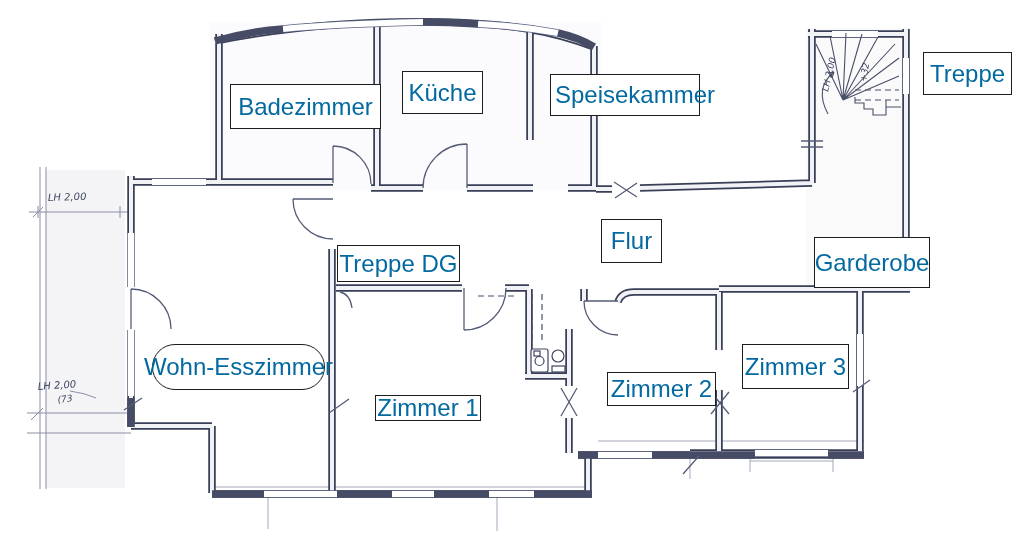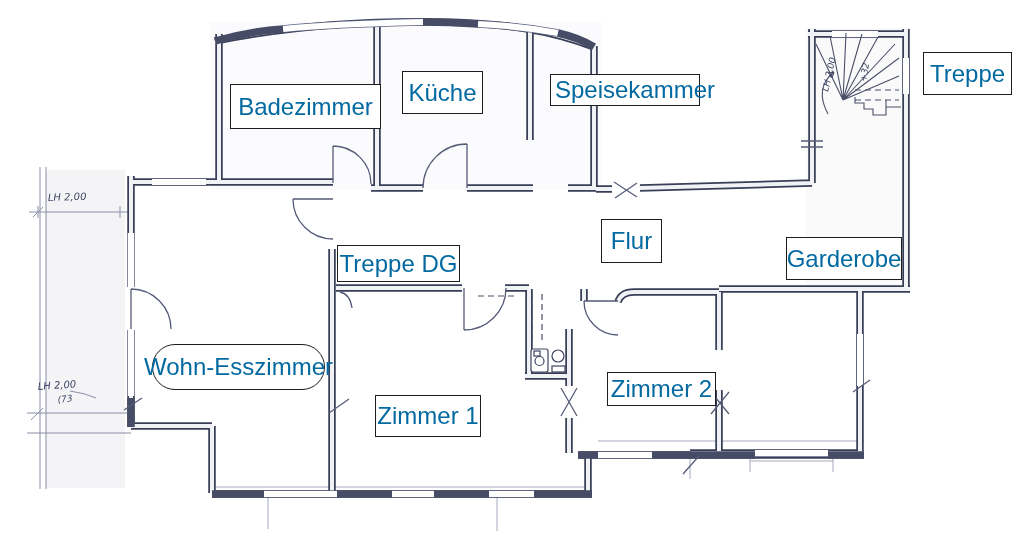--- a/index.html
+++ b/index.html
@@ -21,28 +21,28 @@
   .fix{stroke:#3e4460;stroke-width:1.2;fill:#ffffff;}
   .hand{font-family:"DejaVu Sans",sans-serif;font-style:italic;font-size:10px;fill:#3e4460;}
   .hand-s{font-family:"DejaVu Sans",sans-serif;font-style:italic;font-size:9px;fill:#3e4460;}
 
   
   .lbl{position:absolute;display:flex;align-items:center;justify-content:center;
        background:#ffffff;border:1.6px solid #1d1d1d;color:#0369a1;font-size:24px;
        white-space:nowrap;box-sizing:border-box;}
   #lbl-badezimmer{left:230px;top:84px;width:151px;height:45px;}
   #lbl-kueche{left:402px;top:71px;width:81px;height:43px;}
-  #lbl-speisekammer{left:550px;top:74px;width:150px;height:32px;padding-left:20px;}
+  #lbl-speisekammer{left:550px;top:74px;width:150px;height:42px;padding-left:20px;}
   #lbl-treppe{left:923px;top:52px;width:89px;height:43px;}
   #lbl-loggia{left:38px;top:237px;width:82px;height:41px;}
   #lbl-treppe-dg{left:337px;top:245px;width:123px;height:37px;}
   #lbl-flur{left:601px;top:219px;width:61px;height:44px;}
-  #lbl-garderobe{left:786px;top:237px;width:116px;height:43px;text-align:right;}
+  #lbl-garderobe{left:814px;top:237px;width:116px;height:51px;text-align:right;}
   #lbl-wohn{left:152px;top:344px;width:173px;height:46px;border-radius:23px;}
-  #lbl-z1{left:375px;top:395px;width:106px;height:42px;}
+  #lbl-z1{left:375px;top:395px;width:106px;height:26px;}
   #lbl-z2{left:593px;top:372px;width:109px;height:34px;margin-left:14px;}
   #lbl-z3{left:742px;top:344px;width:107px;height:45px;}
 </style>
 </head>
 <body>
 
 <div class="stage">
 
 <svg width="1036" height="545" viewBox="0 0 1036 545">
   <defs>
@@ -177,14 +177,15 @@
 <div class="lbl" id="lbl-badezimmer">Badezimmer</div>
 <div class="lbl" id="lbl-kueche">Küche</div>
 <div class="lbl" id="lbl-speisekammer">Speisekammer</div>
 <div class="lbl" id="lbl-treppe">Treppe</div>
 <div class="lbl" id="lbl-treppe-dg">Treppe DG</div>
 <div class="lbl" id="lbl-flur">Flur</div>
 <div class="lbl" id="lbl-garderobe">Garderobe</div>
 <div class="lbl" id="lbl-wohn">Wohn-Esszimmer</div>
 <div class="lbl" id="lbl-z1">Zimmer 1</div>
 <div class="lbl" id="lbl-z2">Zimmer 2</div>
+<div class="lbl" id="lbl-z3">Zimmer 3</div>
 
 </div>
 
 </body></html>

